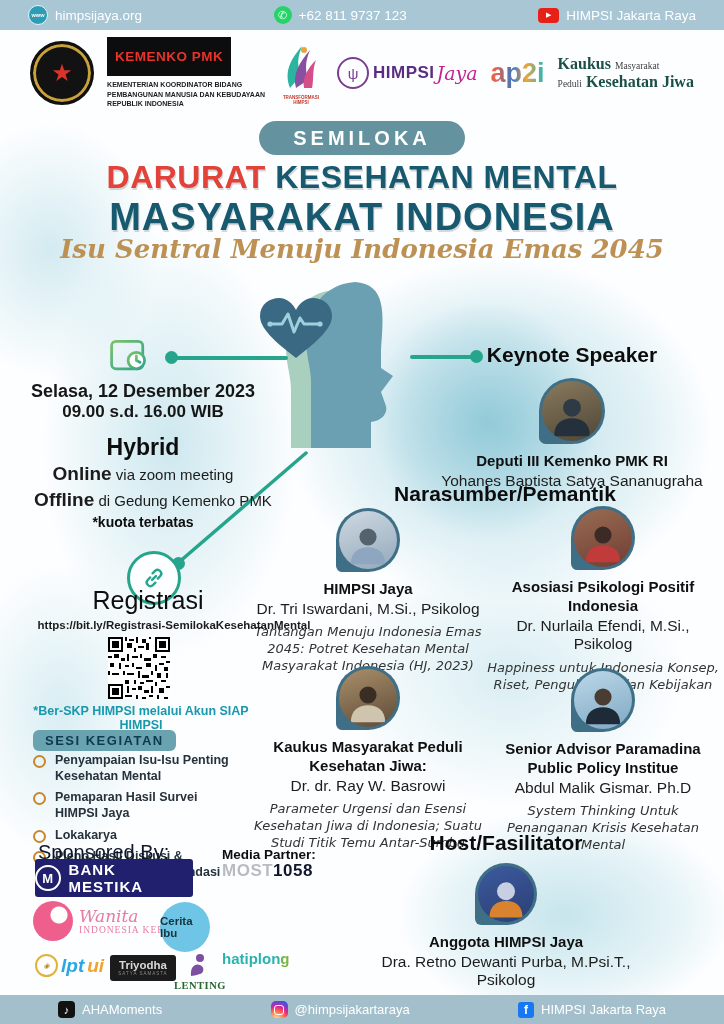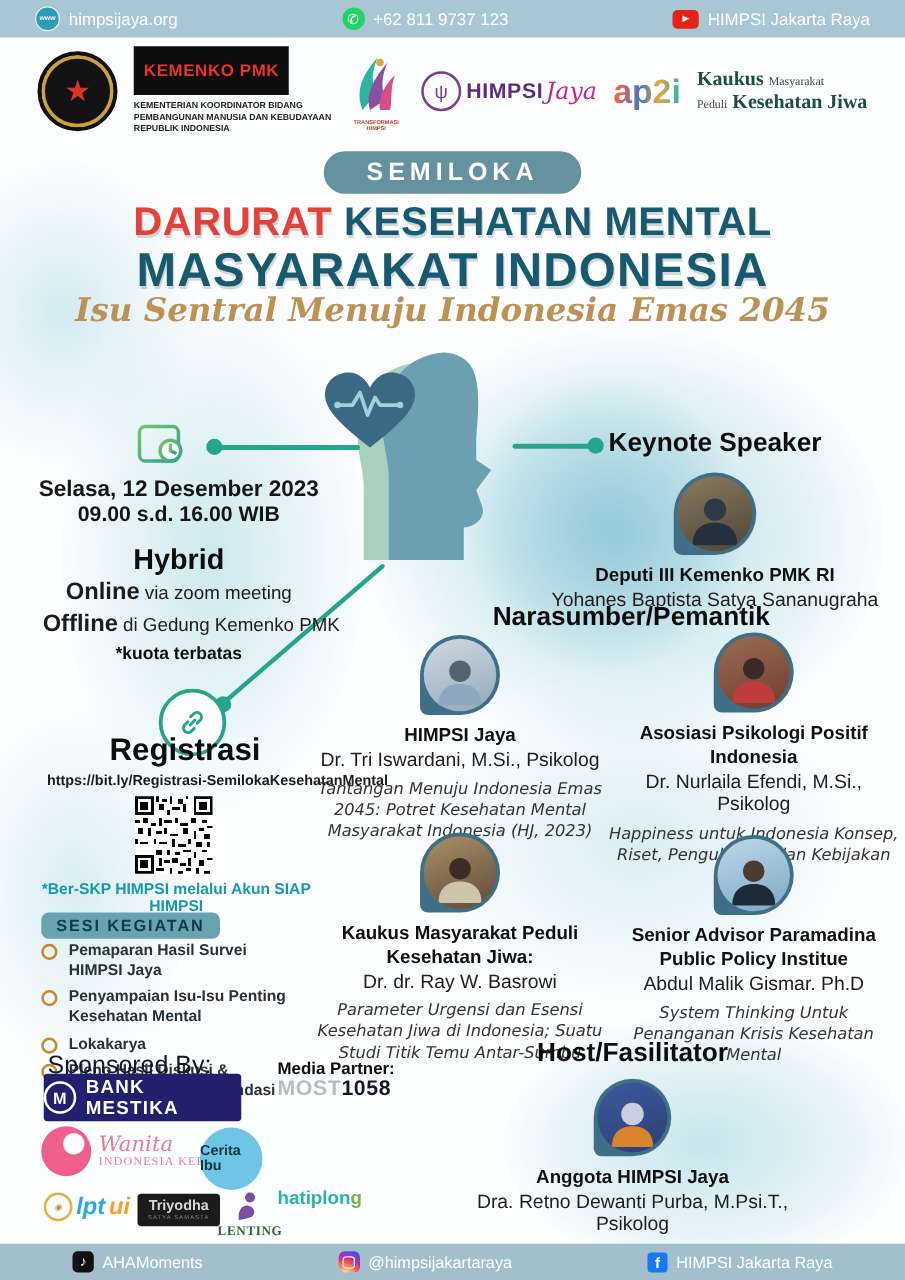--- a/index.html
+++ b/index.html
@@ -92,21 +92,21 @@
   .avatar-in{width:100%;height:100%;border-radius:50%;overflow:hidden;display:flex;
     align-items:flex-end;justify-content:center;}
   .speaker{position:absolute;display:flex;flex-direction:column;align-items:center;text-align:center;}
   .sp-org{font-size:15px;font-weight:bold;color:#101010;margin-top:8px;line-height:1.25;}
   .sp-name{font-size:15.5px;font-weight:500;color:#1d1d1d;margin-top:1px;line-height:1.2;}
   .sp-topic{font-size:13px;font-style:italic;color:#333;margin-top:6px;line-height:1.3;
     font-family:"DejaVu Sans",sans-serif;}
   .sec-head{font-size:21px;font-weight:bold;color:#0c0c0c;}
 
   
-  .reg-head{left:38px;top:586px;width:220px;font-size:25px;font-weight:bold;color:#0d0d0d;}
+  .reg-head{left:38px;top:586px;width:220px;font-size:25px;font-weight:normal;color:#0d0d0d;}
   .reg-url{left:0px;top:619px;width:348px;font-size:11.5px;font-weight:bold;color:#1b1b1b;}
   .reg-note{left:20px;top:704px;width:242px;font-size:12.5px;font-weight:bold;color:#1798ad;}
   .link-circle{left:127px;top:551px;width:48px;height:48px;border-radius:50%;
     border:3px solid #26a48c;background:#fdfeff;display:flex;align-items:center;justify-content:center;}
 
   
   .sesi-badge{left:33px;top:730px;background:#6aa3b0;color:#0d3a4d;font-weight:bold;
     font-size:13px;letter-spacing:1.5px;padding:3px 12px;border-radius:6px;}
   .sesi-list{left:33px;top:753px;width:210px;}
   .sesi-item{display:flex;gap:9px;margin-bottom:6px;align-items:flex-start;}
@@ -420,25 +420,25 @@
         <rect x="23" y="27" width="1" height="2"></rect>
         <rect x="26" y="28" width="2" height="1"></rect>
     </g>
   </svg>
   <div class="abs ctr reg-note">*Ber-SKP HIMPSI melalui Akun SIAP HIMPSI</div>
 
   <div class="abs sesi-badge">SESI KEGIATAN</div>
   <div class="abs sesi-list">
     <div class="sesi-item">
       <span class="ring"></span>
-      <span class="sesi-txt">Pemaparan Hasil Survei HIMPSI Jaya</span>
+      <span class="sesi-txt">Penyampaian Isu-Isu Penting Kesehatan Mental</span>
     </div>
     <div class="sesi-item">
       <span class="ring"></span>
-      <span class="sesi-txt">Penyampaian Isu-Isu Penting Kesehatan Mental</span>
+      <span class="sesi-txt">Pemaparan Hasil Survei HIMPSI Jaya</span>
     </div>
     <div class="sesi-item">
       <span class="ring"></span>
       <span class="sesi-txt">Lokakarya</span>
     </div>
     <div class="sesi-item">
       <span class="ring"></span>
       <span class="sesi-txt">Pleno Hasil Diskusi &amp; Penyampaian Rekomendasi dan Risalah Strategis</span>
     </div>
   </div>

